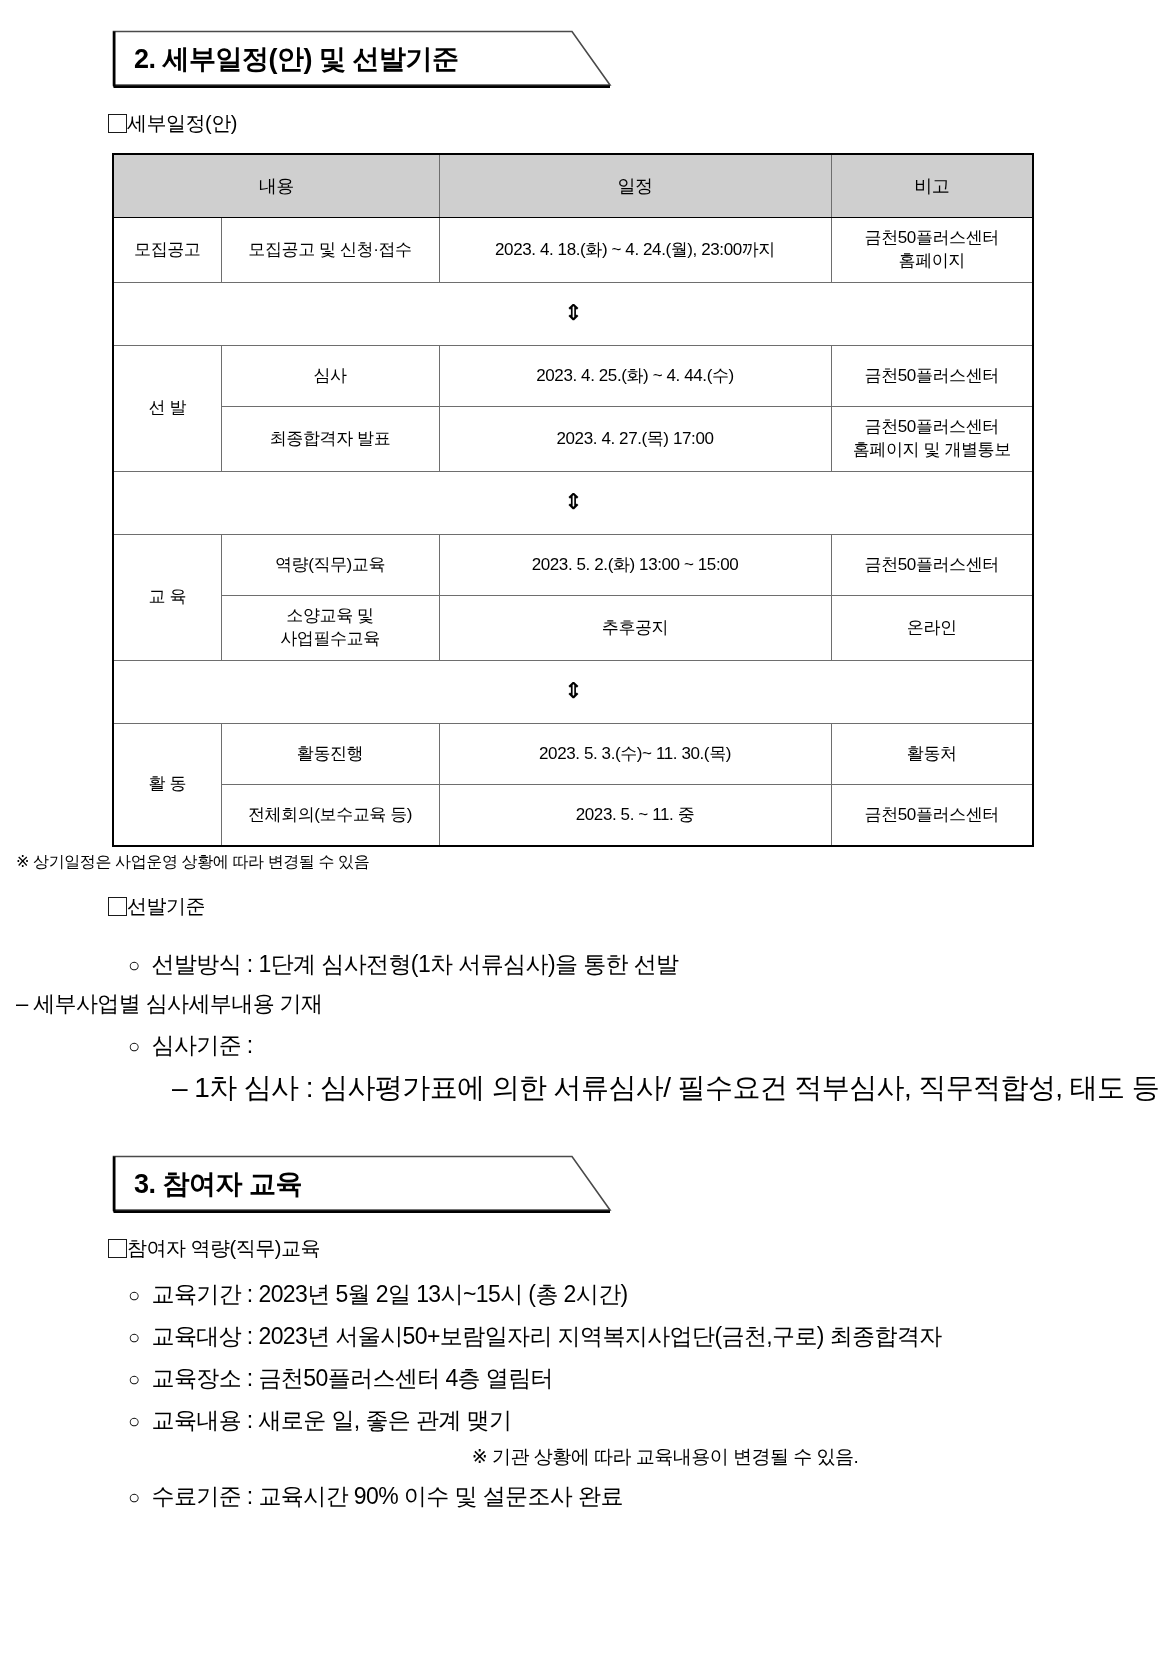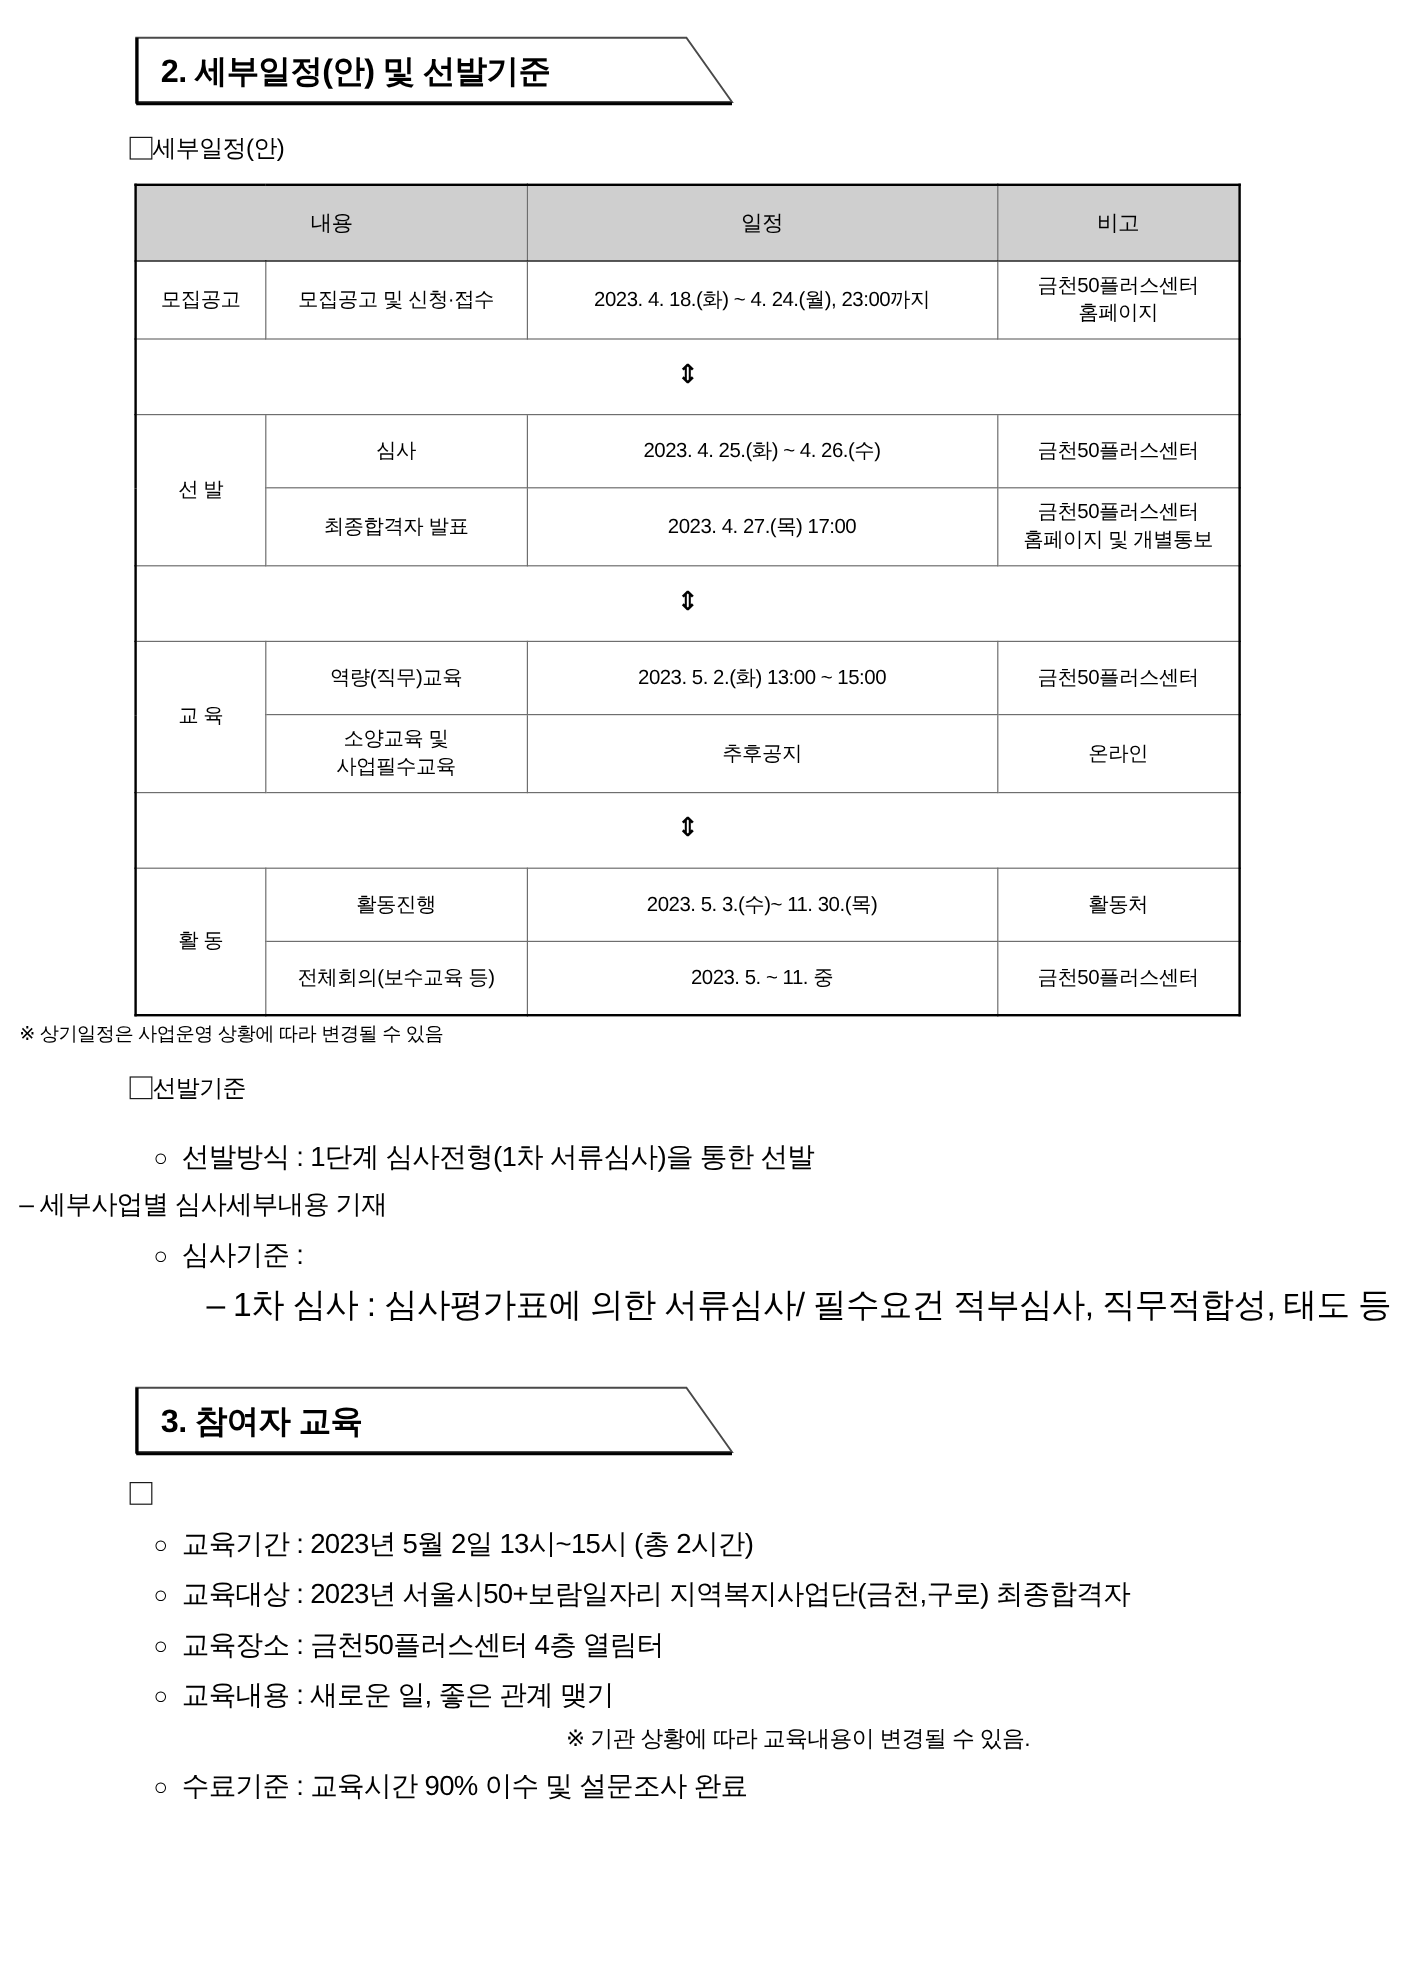--- a/index.html
+++ b/index.html
@@ -216,21 +216,21 @@
 
         <tr class="arrow-row">
           <td colspan="4">
             <span class="arrow-glyph">⇕</span>
           </td>
         </tr>
 
         <tr>
           <td class="cat row-h" rowspan="2">선   발</td>
           <td class="row-h">심사</td>
-          <td class="row-h">2023. 4. 25.(화) ~ 4. 26.(수)</td>
+          <td class="row-h">2023. 4. 25.(화) ~ 4. 44.(수)</td>
           <td class="row-h">금천50플러스센터</td>
         </tr>
         <tr>
           <td class="row-h2">최종합격자 발표</td>
           <td class="row-h2">2023. 4. 27.(목) 17:00</td>
           <td class="row-h2 multiline">금천50플러스센터<br>홈페이지 및 개별통보</td>
         </tr>
 
         <tr class="arrow-row">
           <td colspan="4">
@@ -312,20 +312,21 @@
       <line x1="1.5" y1="56.6" x2="498" y2="56.6" stroke="#000000" stroke-width="2.6"></line>
       <line x1="2.2" y1="1.5" x2="2.2" y2="56.6" stroke="#000000" stroke-width="2.6"></line>
     </svg>
     <div class="banner-title">3. 참여자 교육</div>
   </div>
 
   <div style="height:18px"></div>
 
   <div class="sq-heading">
     <span class="sq-box"></span>
+    <span>참여자 역량(직무)교육</span>
   </div>
 
   <div style="height:6px"></div>
 
   <div class="bullet-o">
     <span class="o-mark">○</span>
     <span>교육기간 : 2023년 5월 2일 13시~15시 (총 2시간)</span>
   </div>
 
   <div class="bullet-o">

